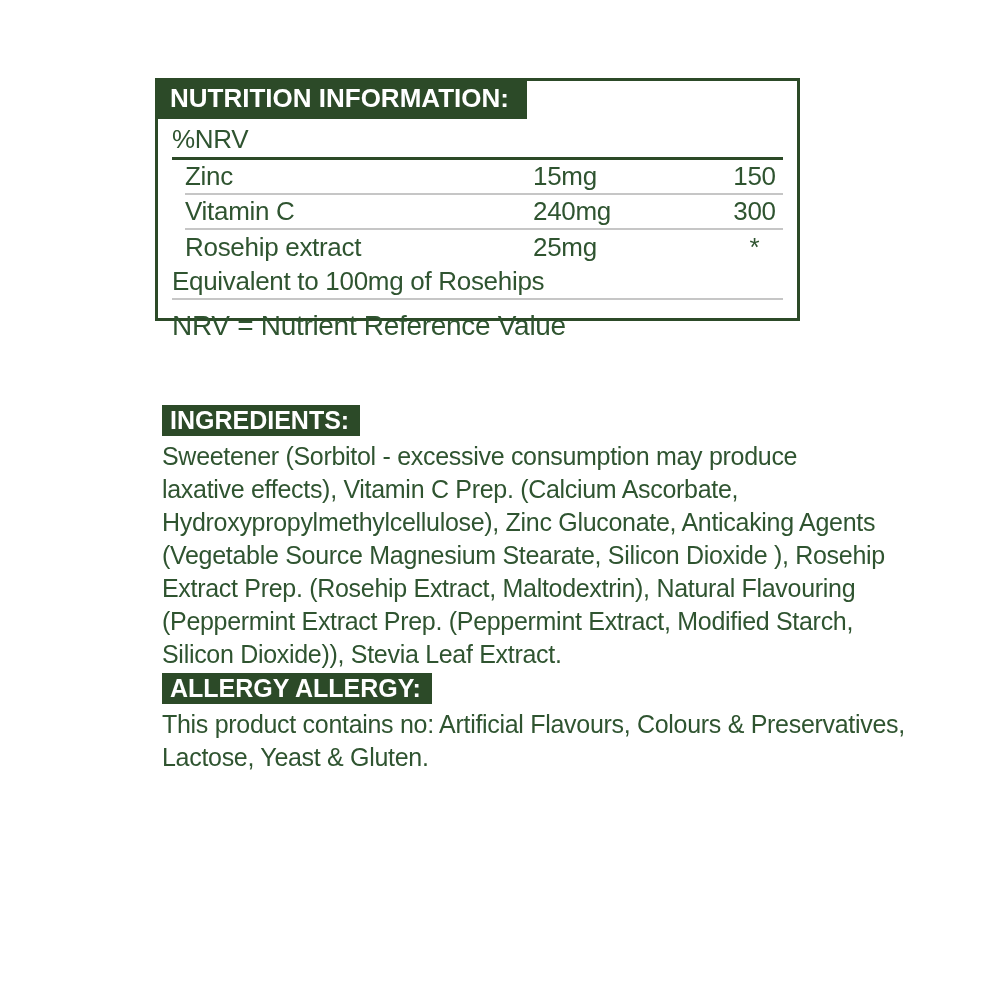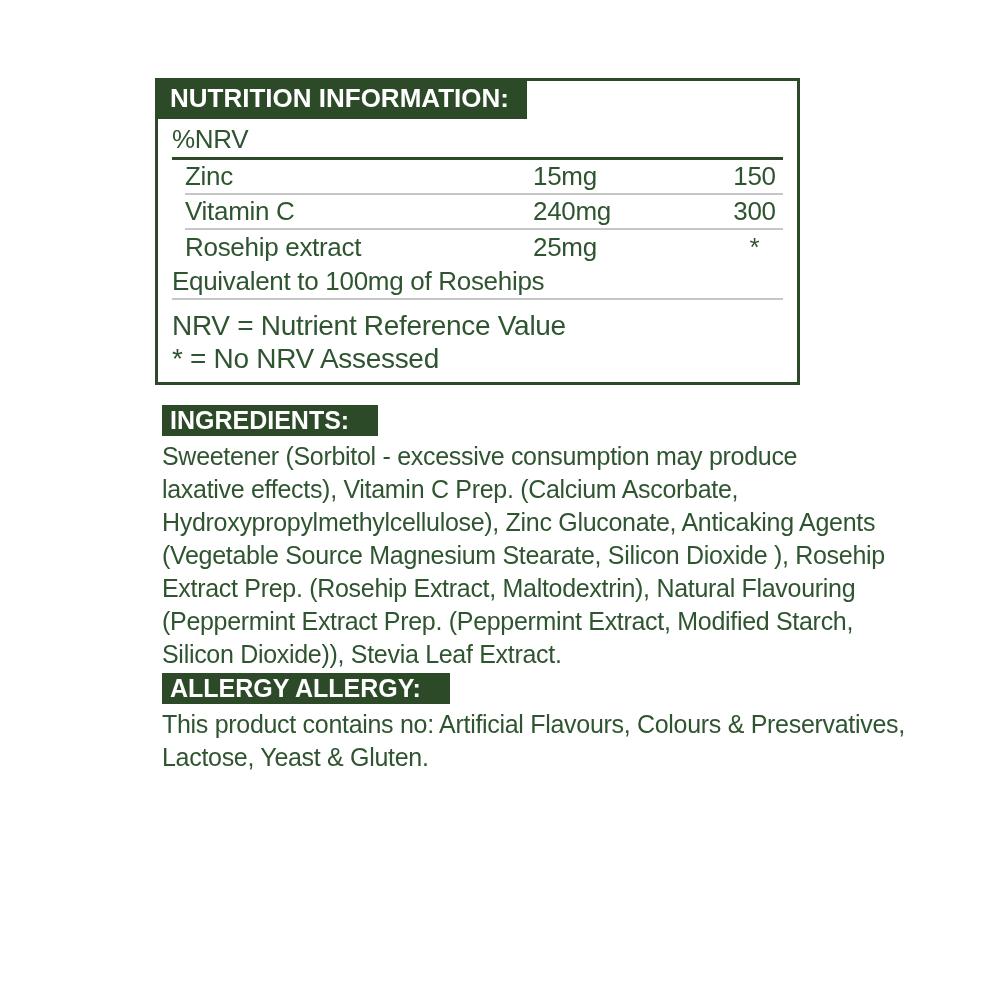--- a/index.html
+++ b/index.html
@@ -13,21 +13,21 @@
   body{
     width:1000px;height:1000px;position:relative;overflow:hidden;
     font-family:"Liberation Sans","DejaVu Sans",sans-serif;
     color:var(--text-green);
     letter-spacing:-0.3px;
   }
   .canvas{position:absolute;inset:0;}
 
   
   .nutrition-box{
-    position:absolute;left:155px;top:78px;width:645px;height:307px;
+    position:absolute;left:155px;top:78px;width:645px;height:243px;
     border:3px solid var(--label-green);
     background:#ffffff;
     padding:0 14px;
   }
   .title-bar{
     position:absolute;top:-3px;left:-3px;height:41px;
     display:flex;align-items:center;white-space:nowrap;
     background:var(--label-green);color:var(--heading-text);
     font-weight:bold;font-size:26px;
     padding:0 18px 0 15px;
@@ -51,21 +51,21 @@
   }
   .footnotes{margin-top:9px;font-size:28px;line-height:33px;}
 
   
   .section{position:absolute;left:162px;width:836px;}
   .ingredients-section{top:405px;}
   .allergy-section{top:673px;}
   .h-bar{
     display:inline-block;background:var(--label-green);color:var(--heading-text);
     font-weight:bold;font-size:25px;line-height:26px;
-    padding:2px 29px 3px 8px;letter-spacing:0;
+    padding:2px 11px 3px 8px;letter-spacing:0;
   }
   .body-text{
     margin-top:4px;font-size:25px;line-height:33px;
     white-space:pre-line;
   }
 </style>
 </head>
 <body>
 
 <div class="canvas">
@@ -94,21 +94,20 @@
       <div class="t-row">
         <span class="c-name">Rosehip extract</span>
         <span class="c-amt">25mg</span>
         <span class="c-nrv">*</span>
       </div>
 
       <div class="note-row b-gray">Equivalent to 100mg of Rosehips</div>
 
       <div class="footnotes">
         <div>NRV = Nutrient Reference Value</div>
-        <div>* = No NRV Assessed</div>
       </div>
     </div>
   </section>
 
   <section class="section ingredients-section">
     <span class="h-bar">INGREDIENTS:</span>
     <div class="body-text">Sweetener (Sorbitol - excessive consumption may produce
 laxative effects), Vitamin C Prep. (Calcium Ascorbate,
 Hydroxypropylmethylcellulose), Zinc Gluconate, Anticaking Agents
 (Vegetable Source Magnesium Stearate, Silicon Dioxide ), Rosehip

